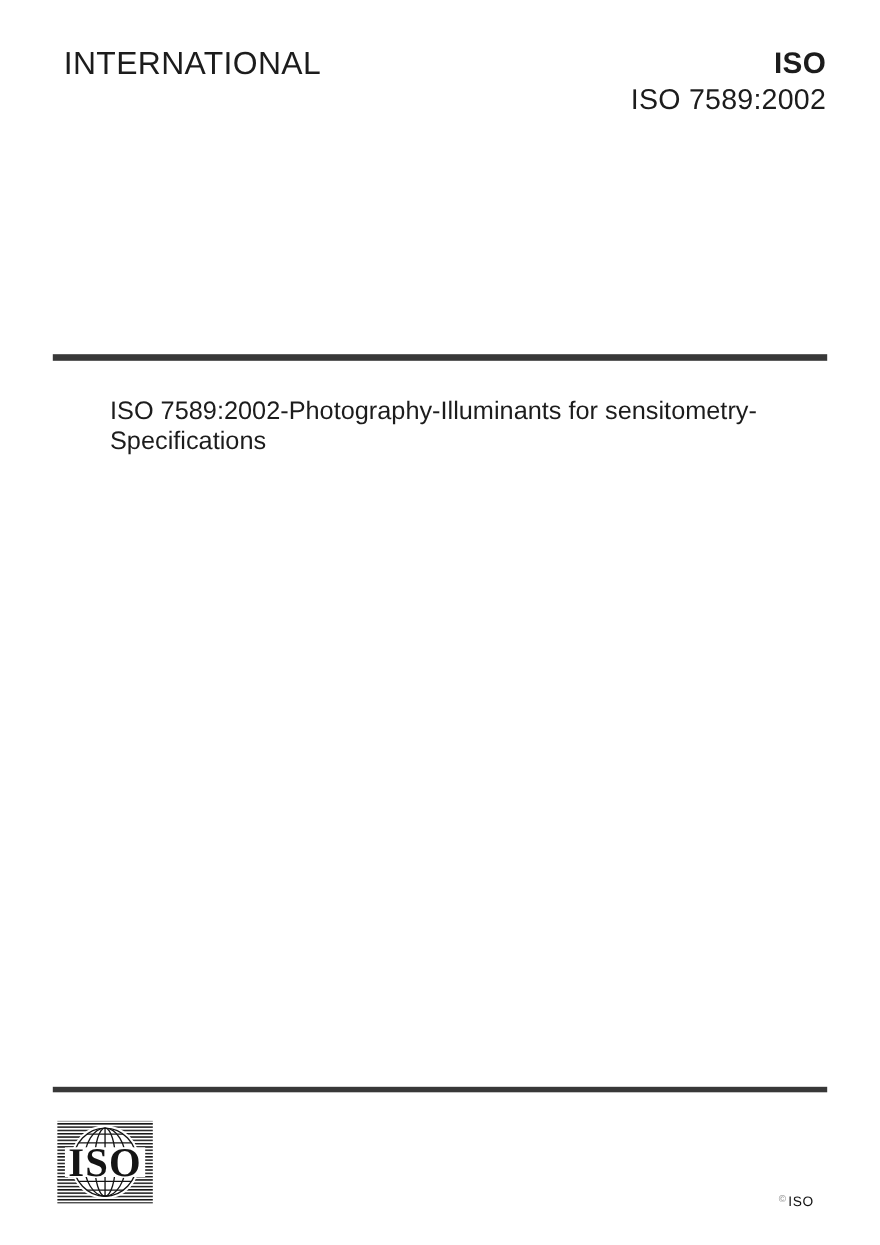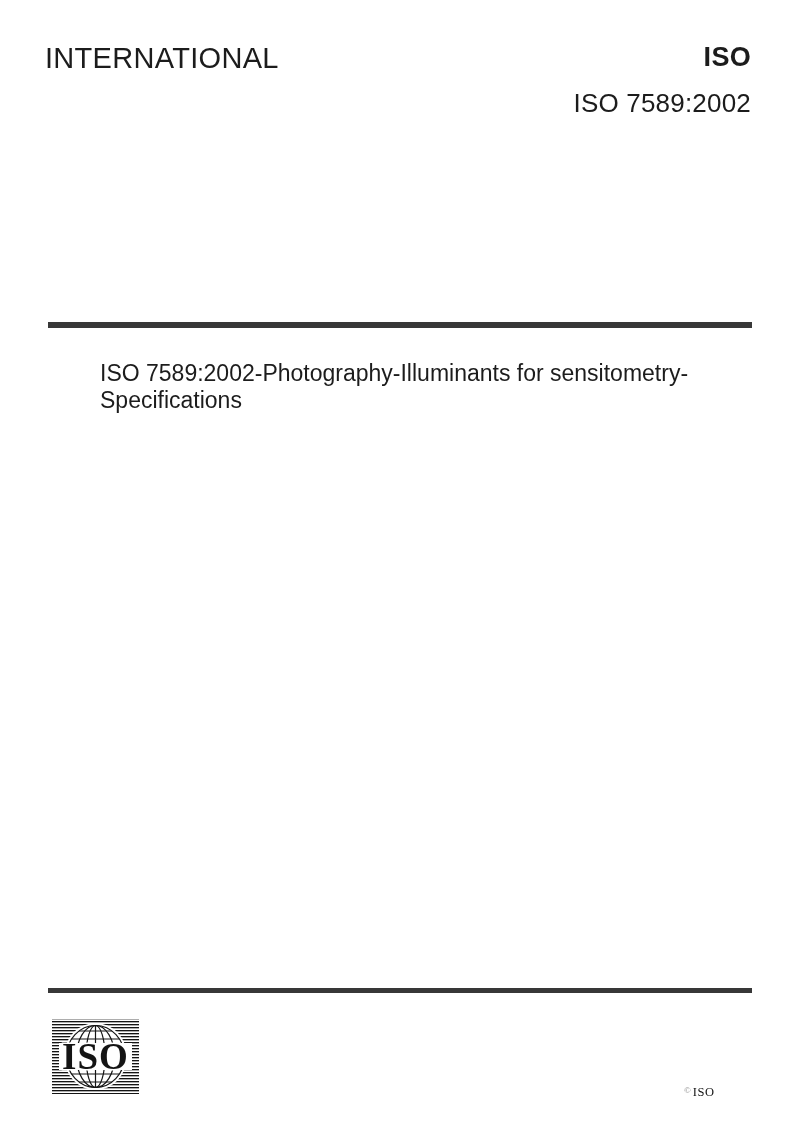--- a/index.html
+++ b/index.html
@@ -7,21 +7,21 @@
     width: 800px;
     height: 1132px;
     position: relative;
     background: #ffffff;
     font-family: "Liberation Sans", sans-serif;
     color: var(--text, #1c1c1c);
     overflow: hidden;
   }
   .doc-type {
     position: absolute;
-    left: 45px;
+    left: 58px;
     top: 42px;
     font-size: 29px;
     line-height: 33px;
     letter-spacing: 0.3px;
     color: var(--text, #1c1c1c);
     text-align: right;
   }
   .header-right {
     position: absolute;
     right: 49px;
@@ -30,21 +30,21 @@
   }
   .org-name {
     font-size: 27px;
     line-height: 27px;
     font-weight: bold;
     letter-spacing: 0.3px;
   }
   .designation {
     font-size: 26px;
     line-height: 26px;
-    margin-top: 19px;
+    margin-top: 6px;
     letter-spacing: 0.2px;
   }
   .rule {
     position: absolute;
     left: 48px;
     width: 704px;
     background: var(--rule, #383838);
   }
   .rule-top { top: 322px; height: 6px; }
   .rule-bottom { top: 988px; height: 5px; }
@@ -59,28 +59,27 @@
   }
   .iso-logo {
     position: absolute;
     left: 52px;
     top: 1018px;
     width: 87px;
     height: 77px;
   }
   .copyright {
     position: absolute;
-    left: 684px;
+    left: 708px;
     top: 1083px;
     font-size: 12.5px;
     line-height: 14px;
     color: #111111;
     letter-spacing: 0.5px;
     white-space: nowrap;
-    font-family: Liberation Serif, serif;
   }
   .copyright .c-sym {
     font-size: 9px;
     color: #8a8a8a;
     vertical-align: 3px;
     letter-spacing: 0;
     margin-right: 2px;
   }
 </style>
 </head>

